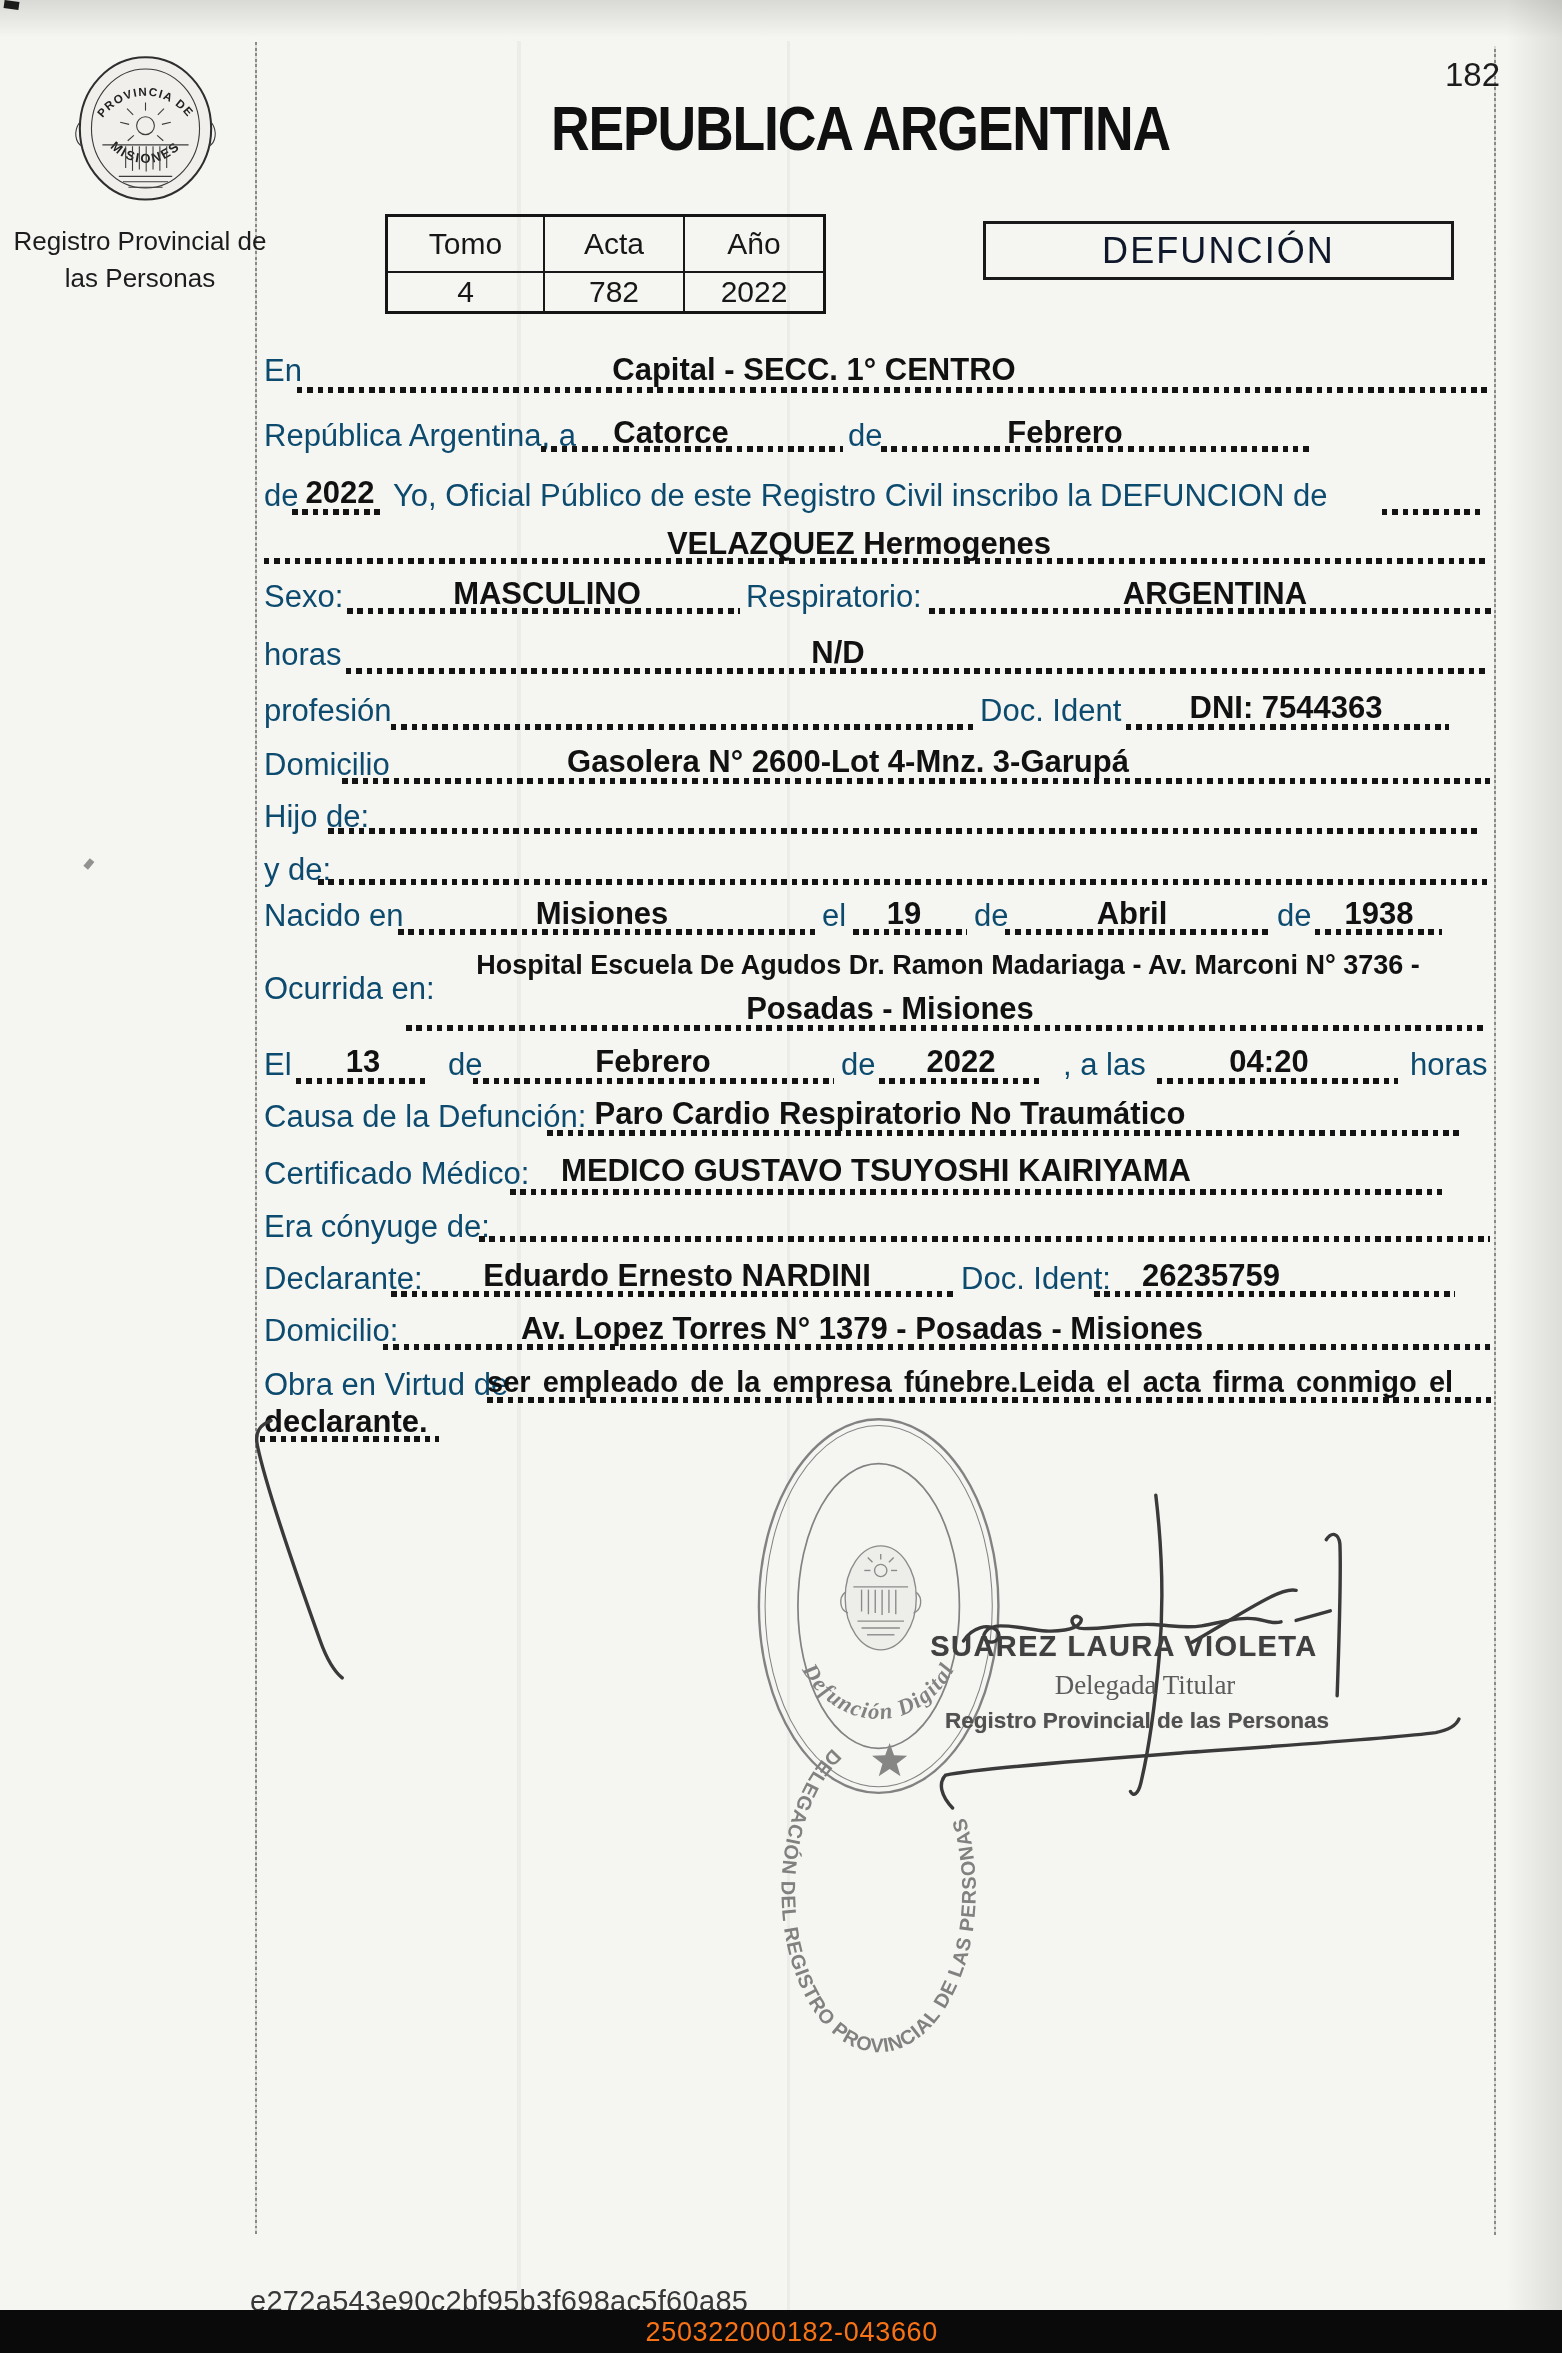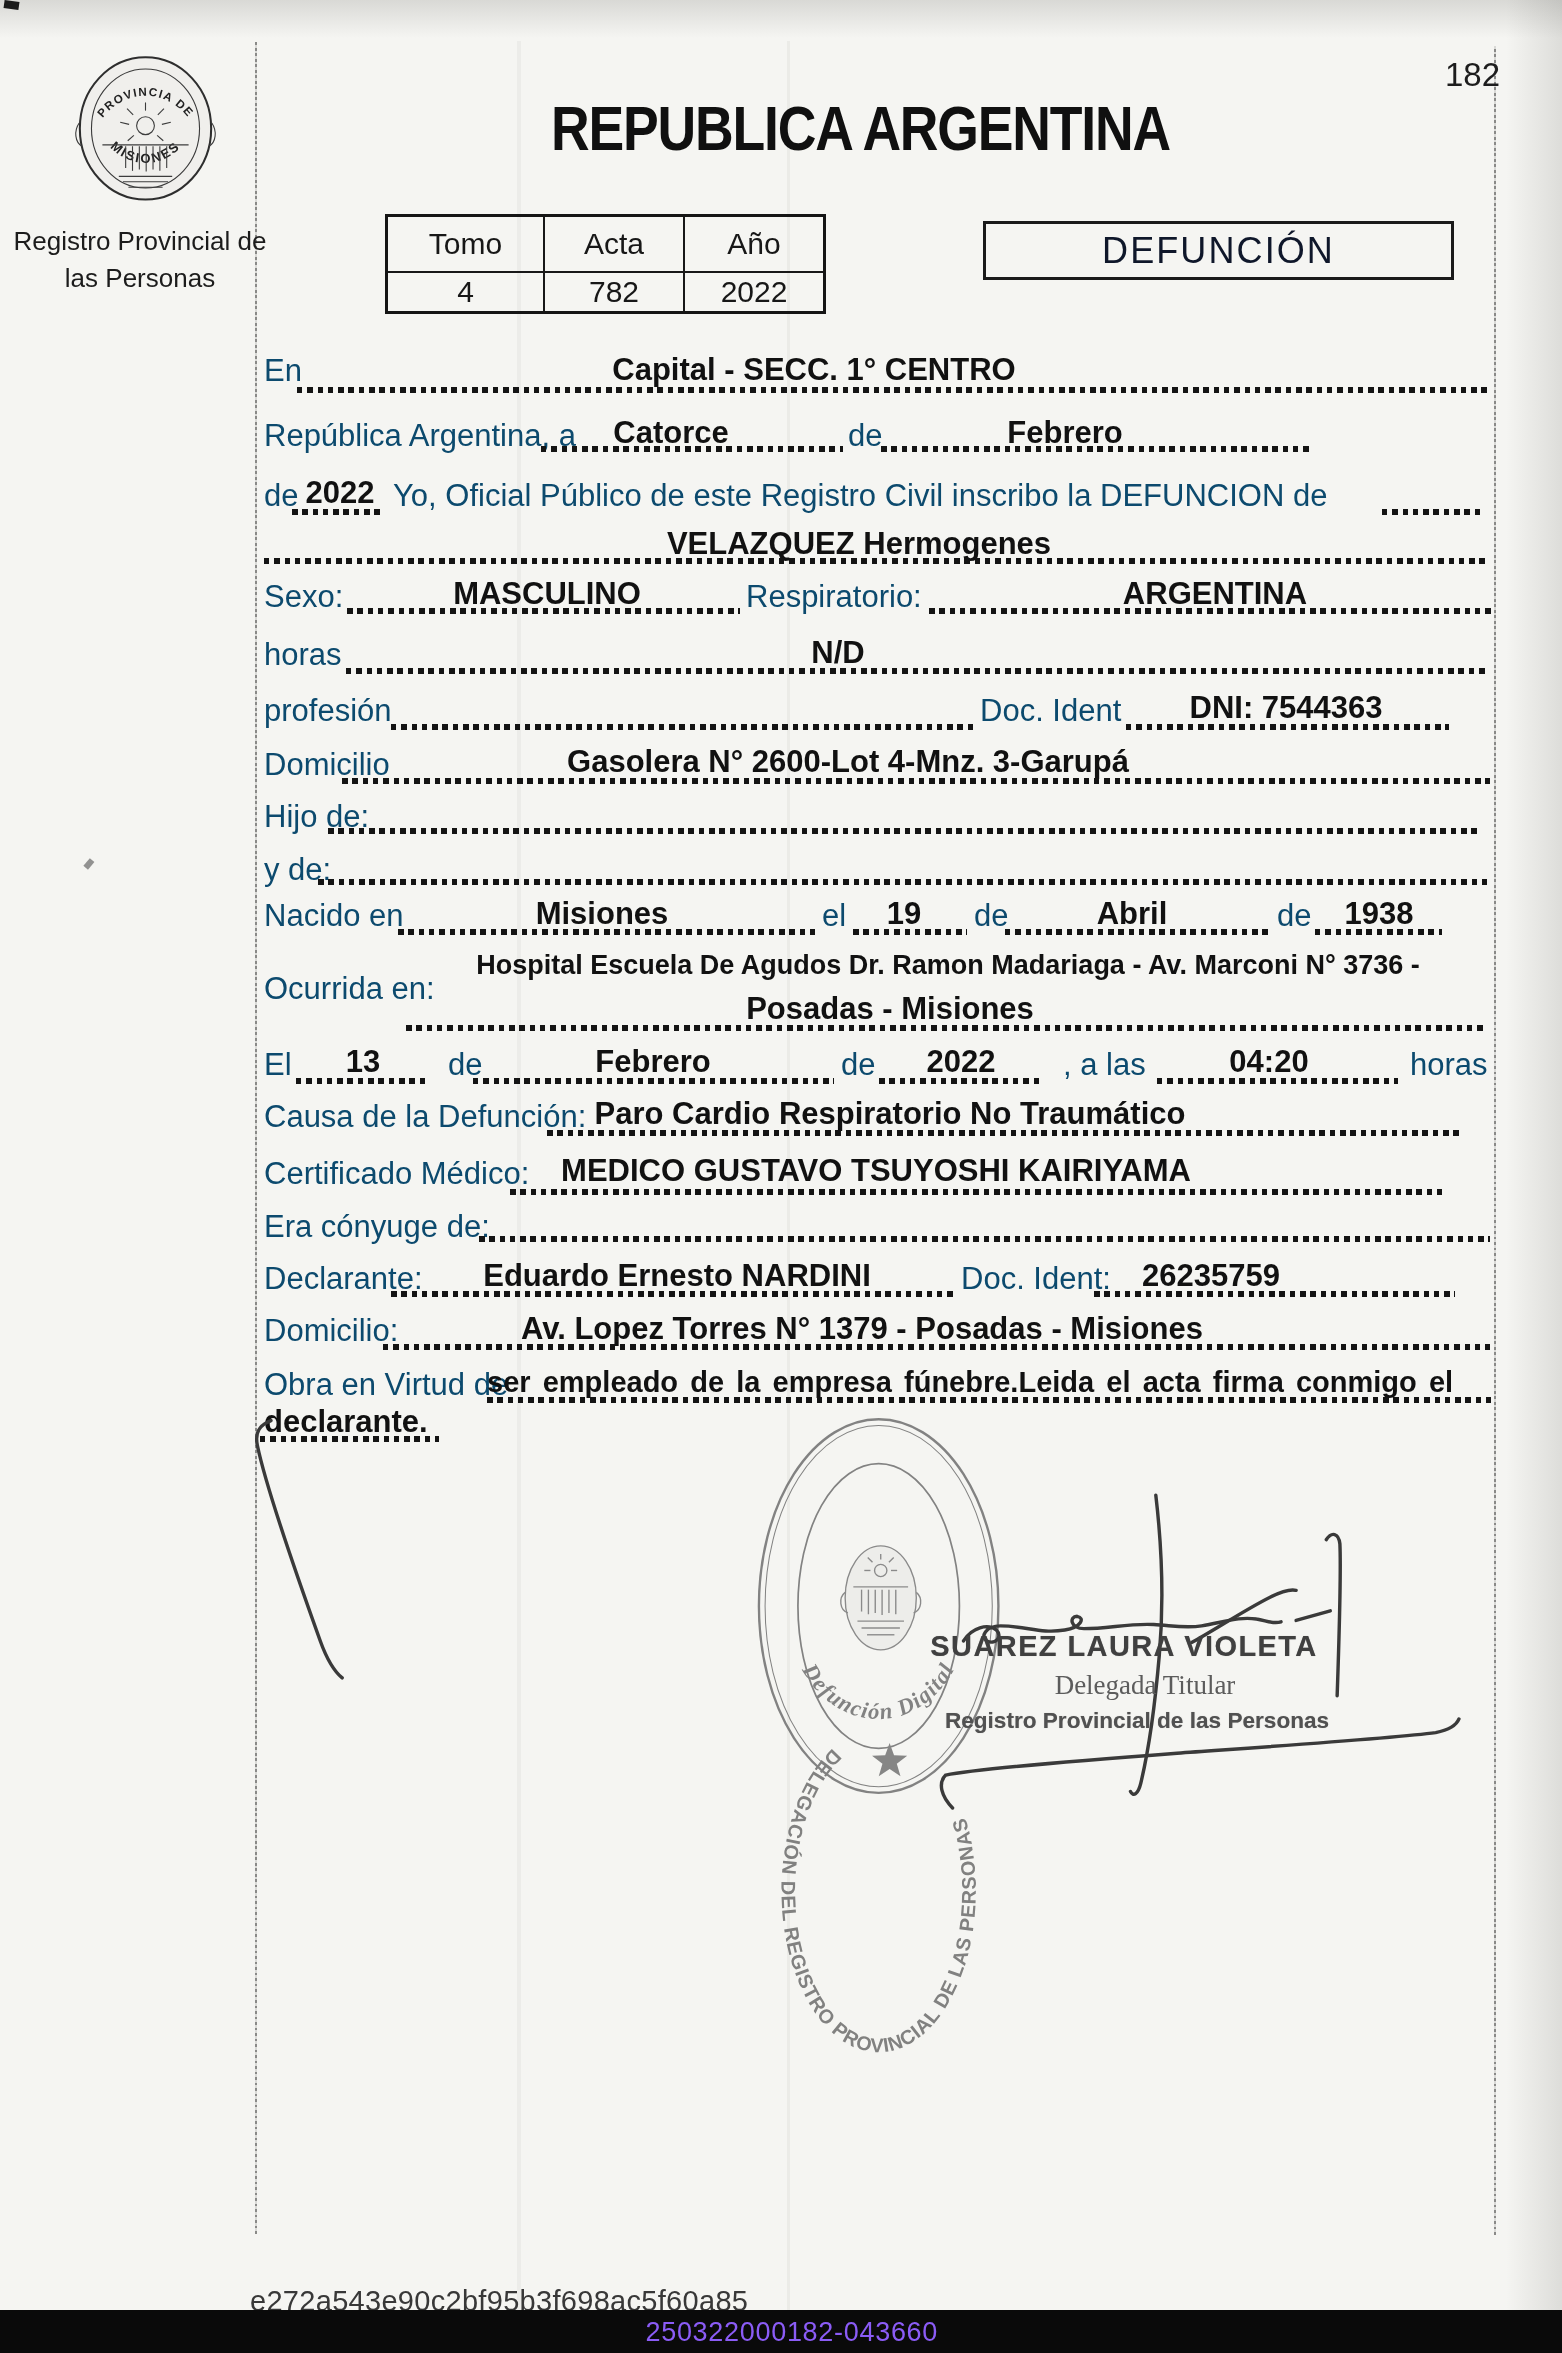--- a/index.html
+++ b/index.html
@@ -36,21 +36,21 @@
   .sig-name{position:absolute;left:1124px;top:1630px;transform:translateX(-50%);
     font-size:29px;font-weight:bold;letter-spacing:1.4px;color:#404040;white-space:nowrap;text-shadow:0 0 0.7px rgba(80,80,80,.6);}
   .sig-role{position:absolute;left:1145px;top:1670px;transform:translateX(-50%);
     font-family:"Liberation Serif","DejaVu Serif",serif;font-size:27px;color:#5c5c5c;white-space:nowrap;}
   .sig-org{position:absolute;left:1137px;top:1708px;transform:translateX(-50%);
     font-size:22.6px;font-weight:bold;color:#515151;white-space:nowrap;text-shadow:0 0 0.7px rgba(80,80,80,.5);}
   .org-line{position:absolute;transform:translateX(-50%);font-size:26px;color:#1c1c1c;white-space:nowrap;}
   .hash{position:absolute;left:250px;top:2285px;font-size:29px;color:#383838;letter-spacing:0.3px;}
   .blackbar{position:absolute;left:0;top:2310px;width:1563px;height:44px;background:#0a0a0a;
     display:flex;align-items:center;justify-content:center;}
-  .blackbar span{color:#8b5cf6;font-size:27px;letter-spacing:0.7px;padding-left:20.5px;}
+  .blackbar span{color:#f97316;font-size:27px;letter-spacing:0.7px;padding-left:20.5px;}
   .speck{position:absolute;background:#1b1b1b;}
   svg{display:block;}
 </style>
 </head>
 <body>
 
 <div class="page">
 
   <div class="topband"></div>
   <div class="rightshadow"></div>

